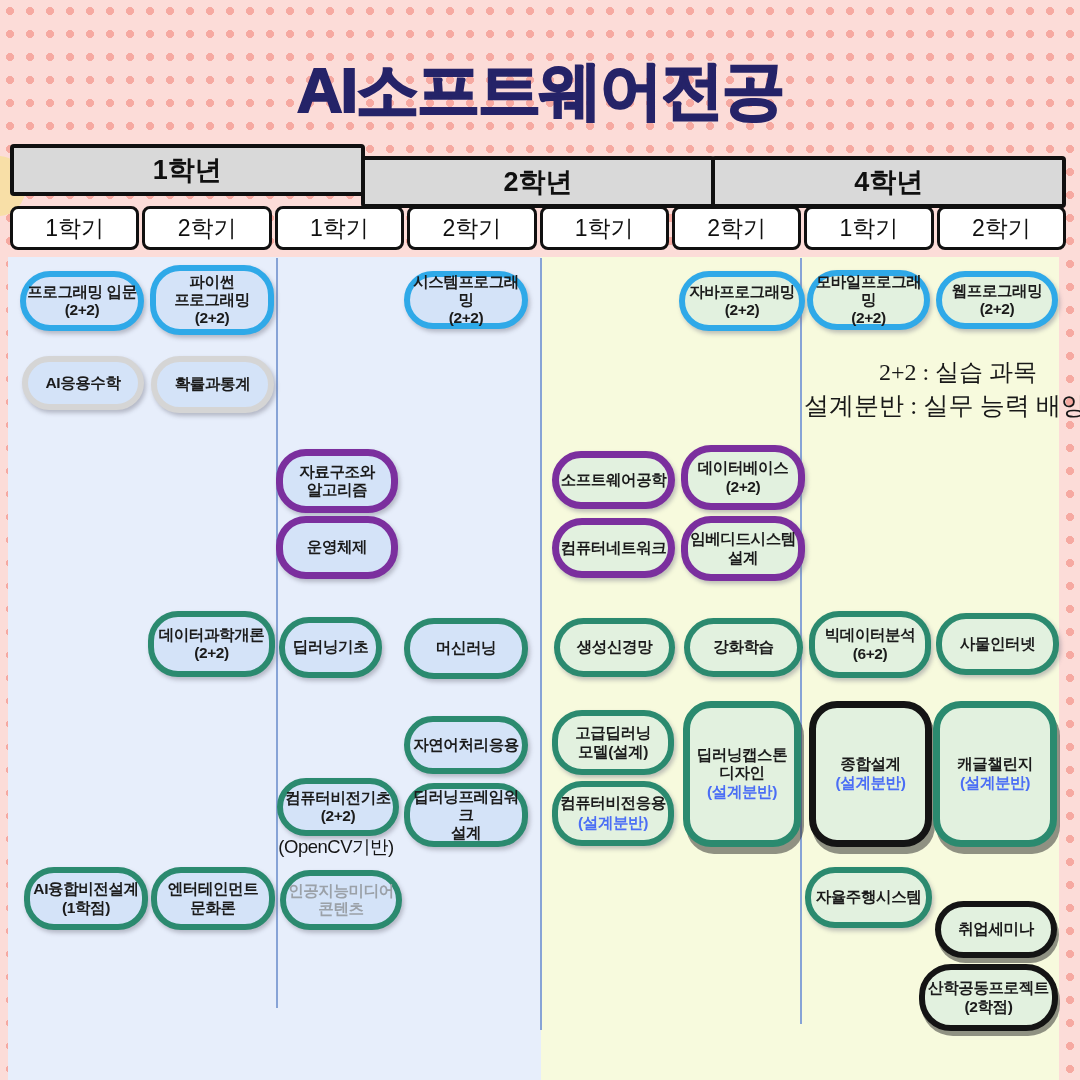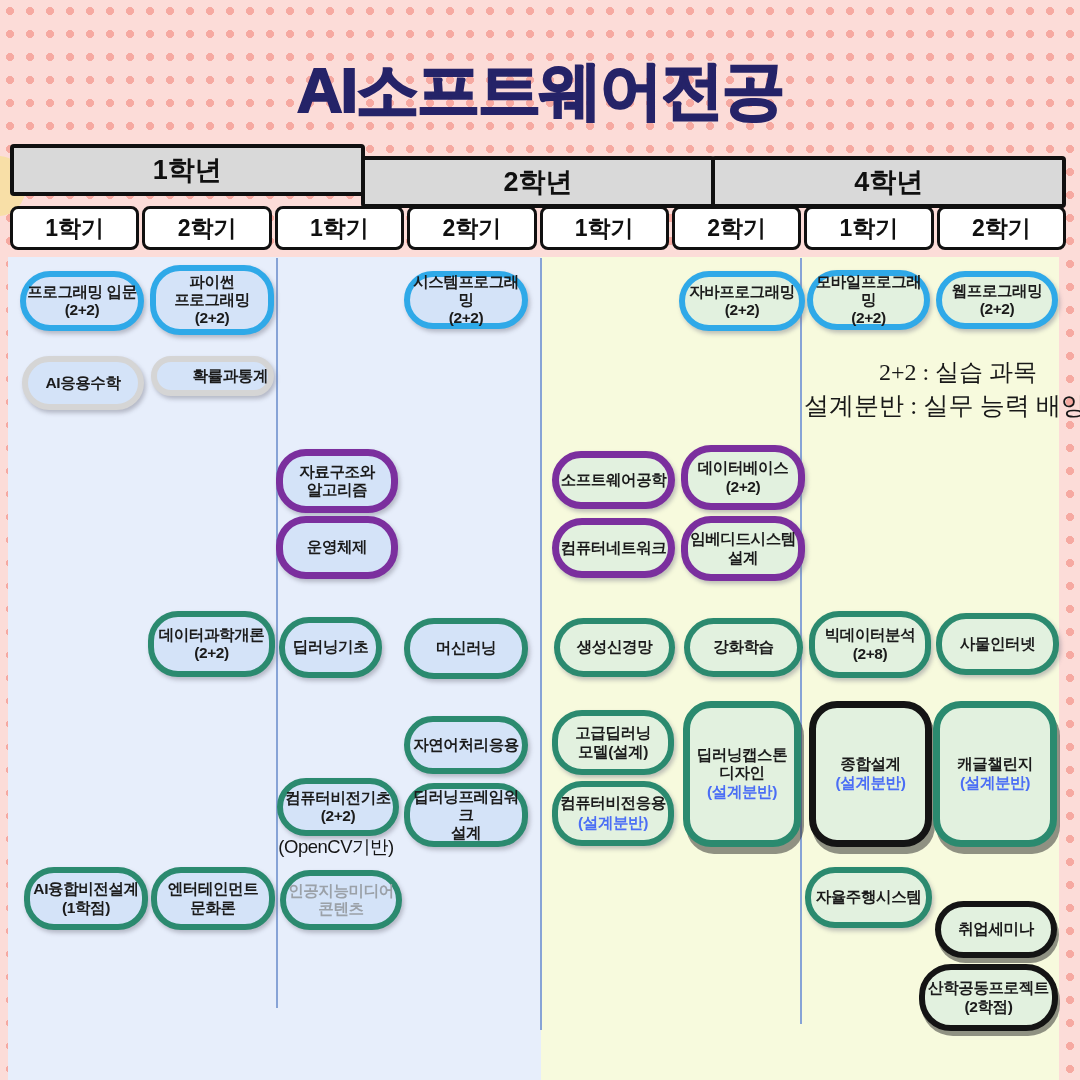--- a/index.html
+++ b/index.html
@@ -33,21 +33,21 @@
   
   #header{position:absolute;left:10px;top:144px;width:1056px;z-index:4;}
   .year-row{display:flex;}
   .year-cell{flex:1;height:44px;background:#d9d9d9;border:4px solid #101010;
              border-radius:4px;display:flex;align-items:center;justify-content:center;
              font-size:27px;font-weight:800;color:#101010;}
   .year-cell + .year-cell{margin-left:-4px;margin-top:12px;}
   .sem-row{display:flex;gap:3px;margin-top:-2px;}
   .sem-cell{flex:1;height:38px;background:#ffffff;border:3px solid #101010;
             border-radius:8px;display:flex;align-items:center;justify-content:center;
-            font-size:23px;font-weight:700;color:#101010;}
+            font-size:23px;font-weight:400;color:#101010;}
 
   
   #legend-practice{position:absolute;left:808px;top:356px;width:300px;text-align:center;
                    font-family:"Liberation Serif","DejaVu Serif",serif;
                    font-size:24px;color:#181818;z-index:5;}
   #legend-design{position:absolute;left:804px;top:389px;white-space:nowrap;
                  font-family:"Liberation Serif","DejaVu Serif",serif;
                  font-size:25px;color:#181818;z-index:5;}
 
   
@@ -74,21 +74,21 @@
       box-shadow:3px 7px 0 rgba(40,40,40,.5);}
   #c-job-seminar,#c-industry{box-shadow:2px 5px 0 rgba(40,40,40,.5);}
   #c-industry{border-radius:32px;}
 
   #c-ai-media .clabel{color:#9ba1a8;}
 
   
   #c-prog-intro{left:20px;top:271px;width:124px;height:60px;}
   #c-python{left:150px;top:265px;width:124px;height:70px;}
   #c-ai-math{left:22px;top:356px;width:122px;height:54px;}
-  #c-prob-stat{left:151px;top:356px;width:123px;height:40px;align-items:flex-end;}
+  #c-prob-stat{left:151px;top:356px;width:123px;height:57px;}
   #c-data-sci{left:148px;top:611px;width:127px;height:66px;}
   #c-ai-vision-design{left:24px;top:867px;width:124px;height:63px;}
   #c-entertainment{left:151px;top:867px;width:124px;height:63px;}
   #c-sys-prog{left:404px;top:271px;width:124px;height:58px;}
   #c-data-struct{left:276px;top:449px;width:122px;height:64px;}
   #c-os{left:276px;top:516px;width:122px;height:63px;}
   #c-dl-basic{left:279px;top:617px;width:103px;height:61px;}
   #c-ml{left:404px;top:618px;width:124px;height:61px;}
   #c-nlp{left:404px;top:716px;width:124px;height:58px;}
   #c-cv-basic{left:277px;top:778px;width:122px;height:58px;}
@@ -253,21 +253,21 @@
       <div class="course blue lg" id="c-mobile">
         <span class="clabel">모바일프로그래밍
 (2+2)</span>
       </div>
       <div class="course blue lg" id="c-web">
         <span class="clabel">웹프로그래밍
 (2+2)</span>
       </div>
       <div class="course teal lg" id="c-bigdata">
         <span class="clabel">빅데이터분석
-(2+8)</span>
+(6+2)</span>
       </div>
       <div class="course teal lg" id="c-iot">
         <span class="clabel">사물인터넷</span>
       </div>
       <div class="course black lg" id="c-total-design">
         <span class="clabel">종합설계</span>
         <span class="csub">(설계분반)</span>
       </div>
       <div class="course teal lg" id="c-kaggle">
         <span class="clabel">캐글챌린지</span>

